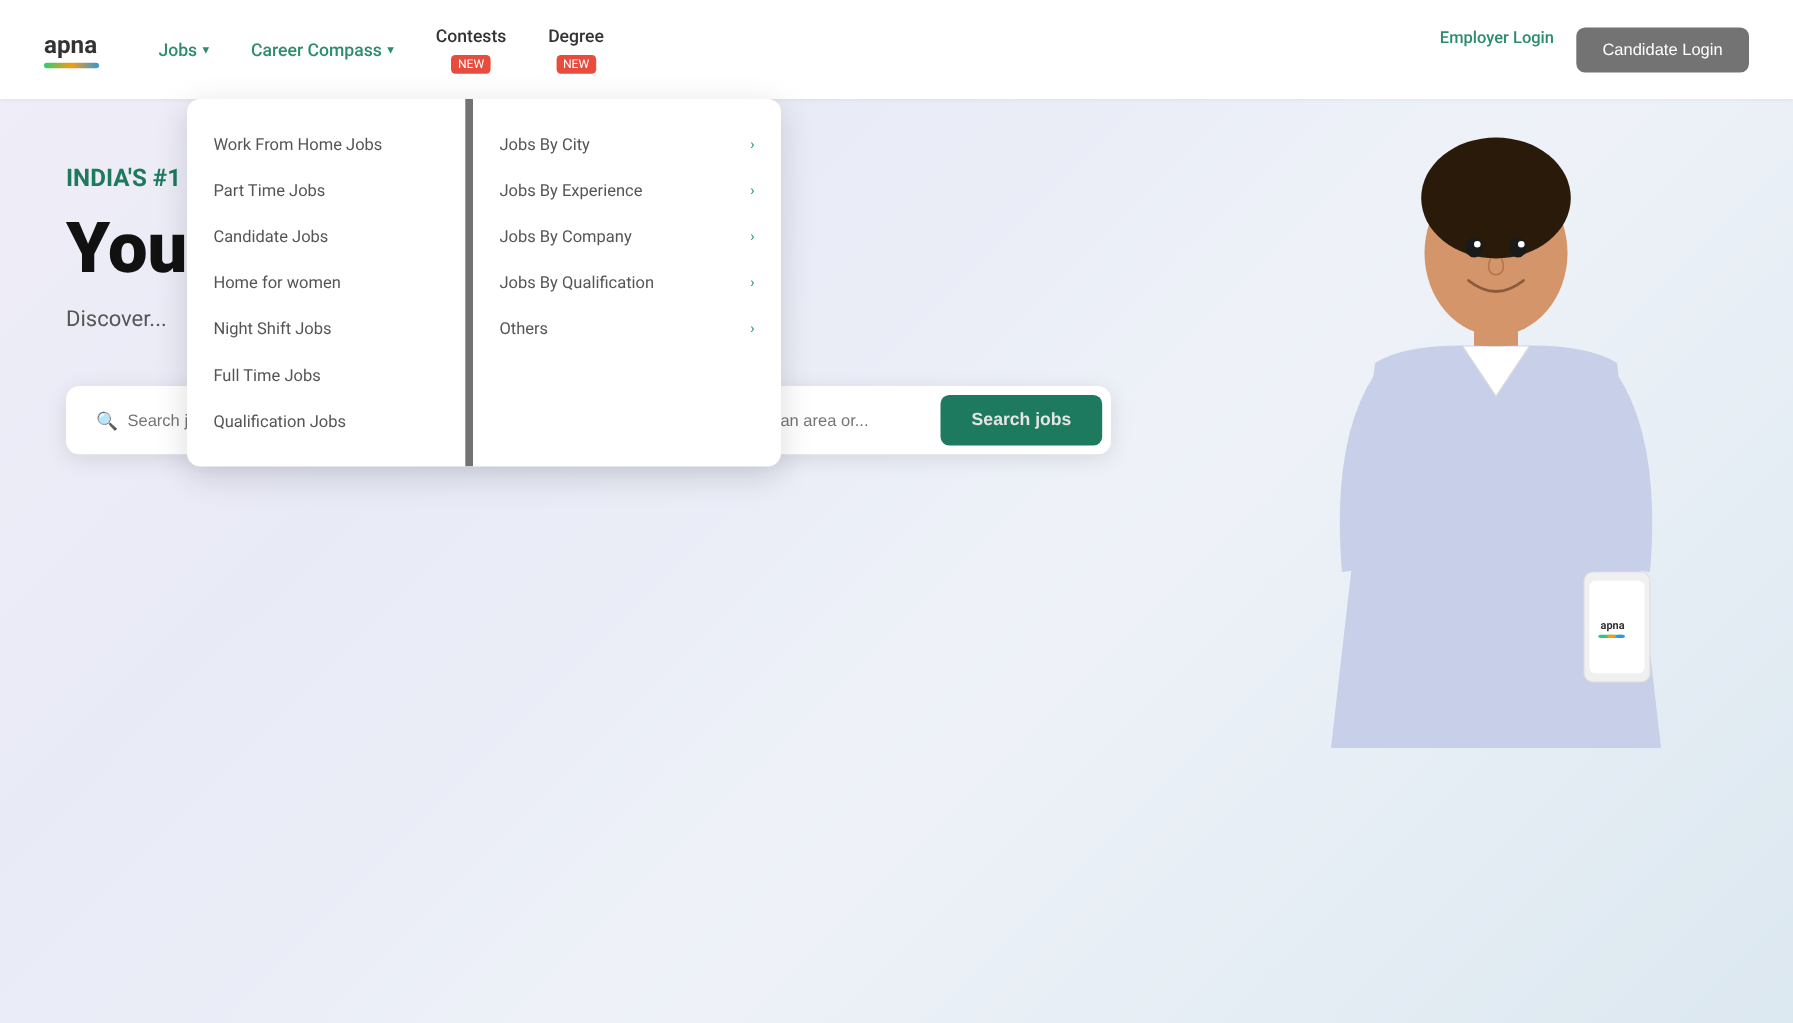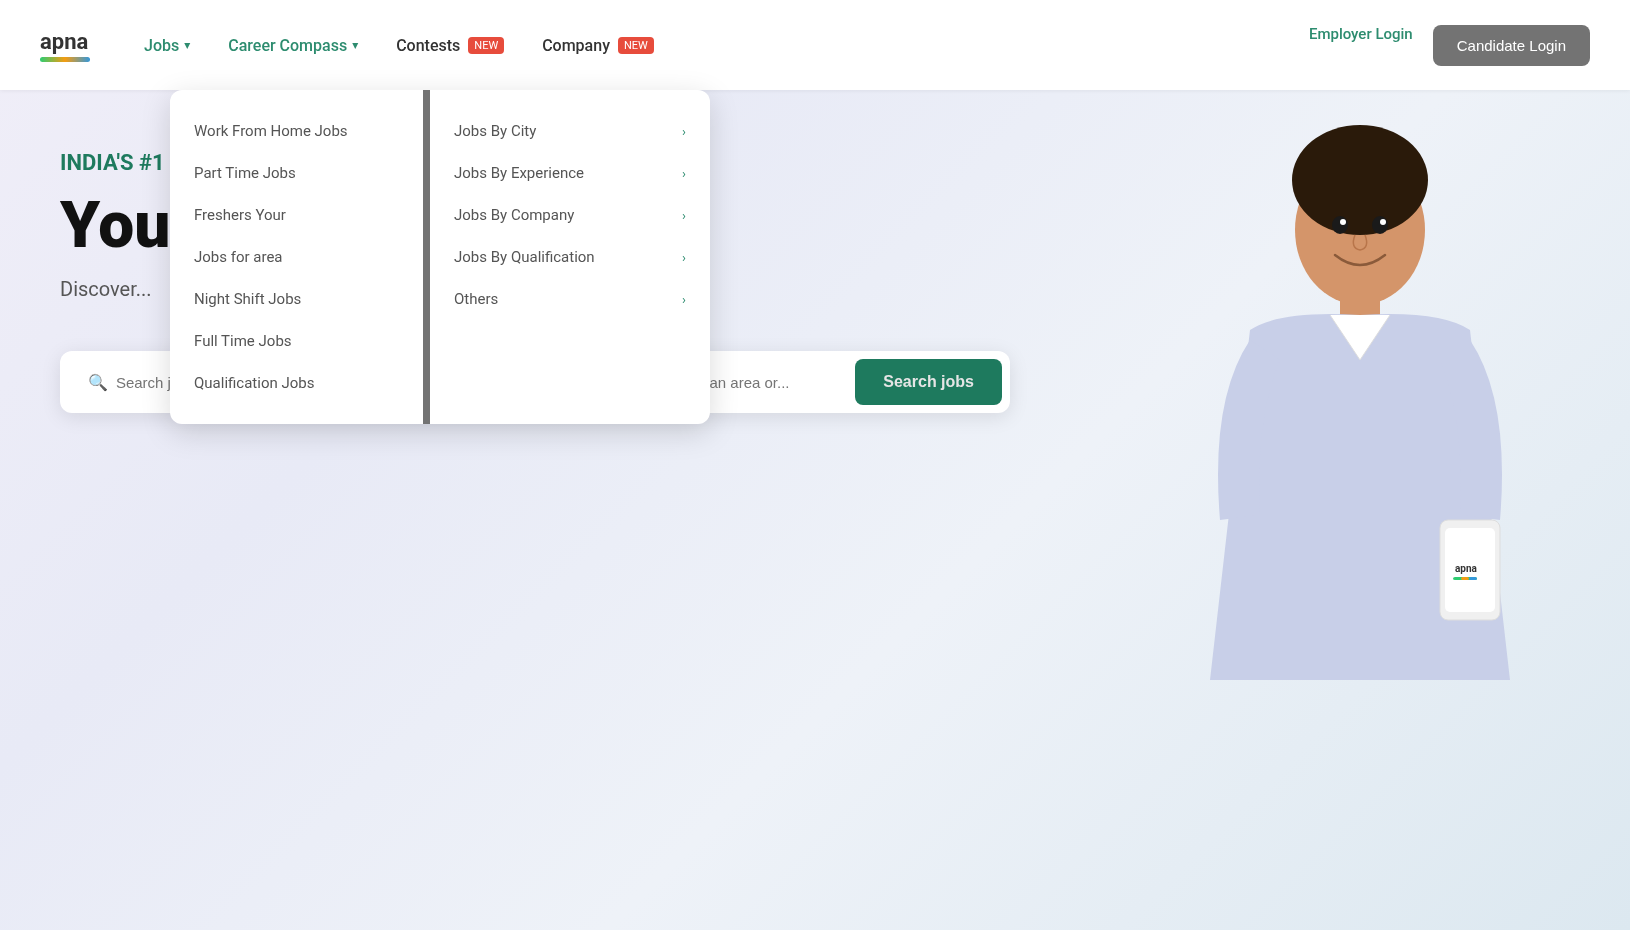--- a/index.html
+++ b/index.html
@@ -61,20 +61,21 @@
     .nav-item .chevron { font-size: 12px; }
     .nav-item-plain {
       display: flex;
       align-items: center;
       gap: 8px;
       padding: 8px 14px;
       font-size: 16px;
       color: #333;
       font-weight: 500;
       cursor: pointer;
+      flex-direction: column;
     }
     .badge-new {
       background: #e74c3c;
       color: #fff;
       font-size: 11px;
       font-weight: 400;
       padding: 2px 6px;
       border-radius: 4px;
       text-transform: uppercase;
     }
@@ -247,44 +248,44 @@
       <span>Career Compass</span>
       <span class="chevron">▾</span>
     </div>
 
     <div class="nav-item-plain">
       <span>Contests</span>
       <span class="badge-new">NEW</span>
     </div>
 
     <div class="nav-item-plain">
-      <span>Company</span>
+      <span>Degree</span>
       <span class="badge-new">NEW</span>
     </div>
   </nav>
 
   <div class="header-right">
     <span class="employer-login">Employer Login</span>
     <button class="candidate-login-btn">Candidate Login</button>
   </div>
 </header>
 
 <div class="dropdown-overlay">
   <div class="dropdown-left">
     <div class="dropdown-item">
       <span>Work From Home Jobs</span>
     </div>
     <div class="dropdown-item">
       <span>Part Time Jobs</span>
     </div>
     <div class="dropdown-item">
-      <span>Freshers Your</span>
-    </div>
-    <div class="dropdown-item">
-      <span>Jobs for area</span>
+      <span>Candidate Jobs</span>
+    </div>
+    <div class="dropdown-item">
+      <span>Home for women</span>
     </div>
     <div class="dropdown-item">
       <span>Night Shift Jobs</span>
     </div>
     <div class="dropdown-item">
       <span>Full Time Jobs</span>
     </div>
     <div class="dropdown-item">
       <span>Qualification Jobs</span>
     </div>

